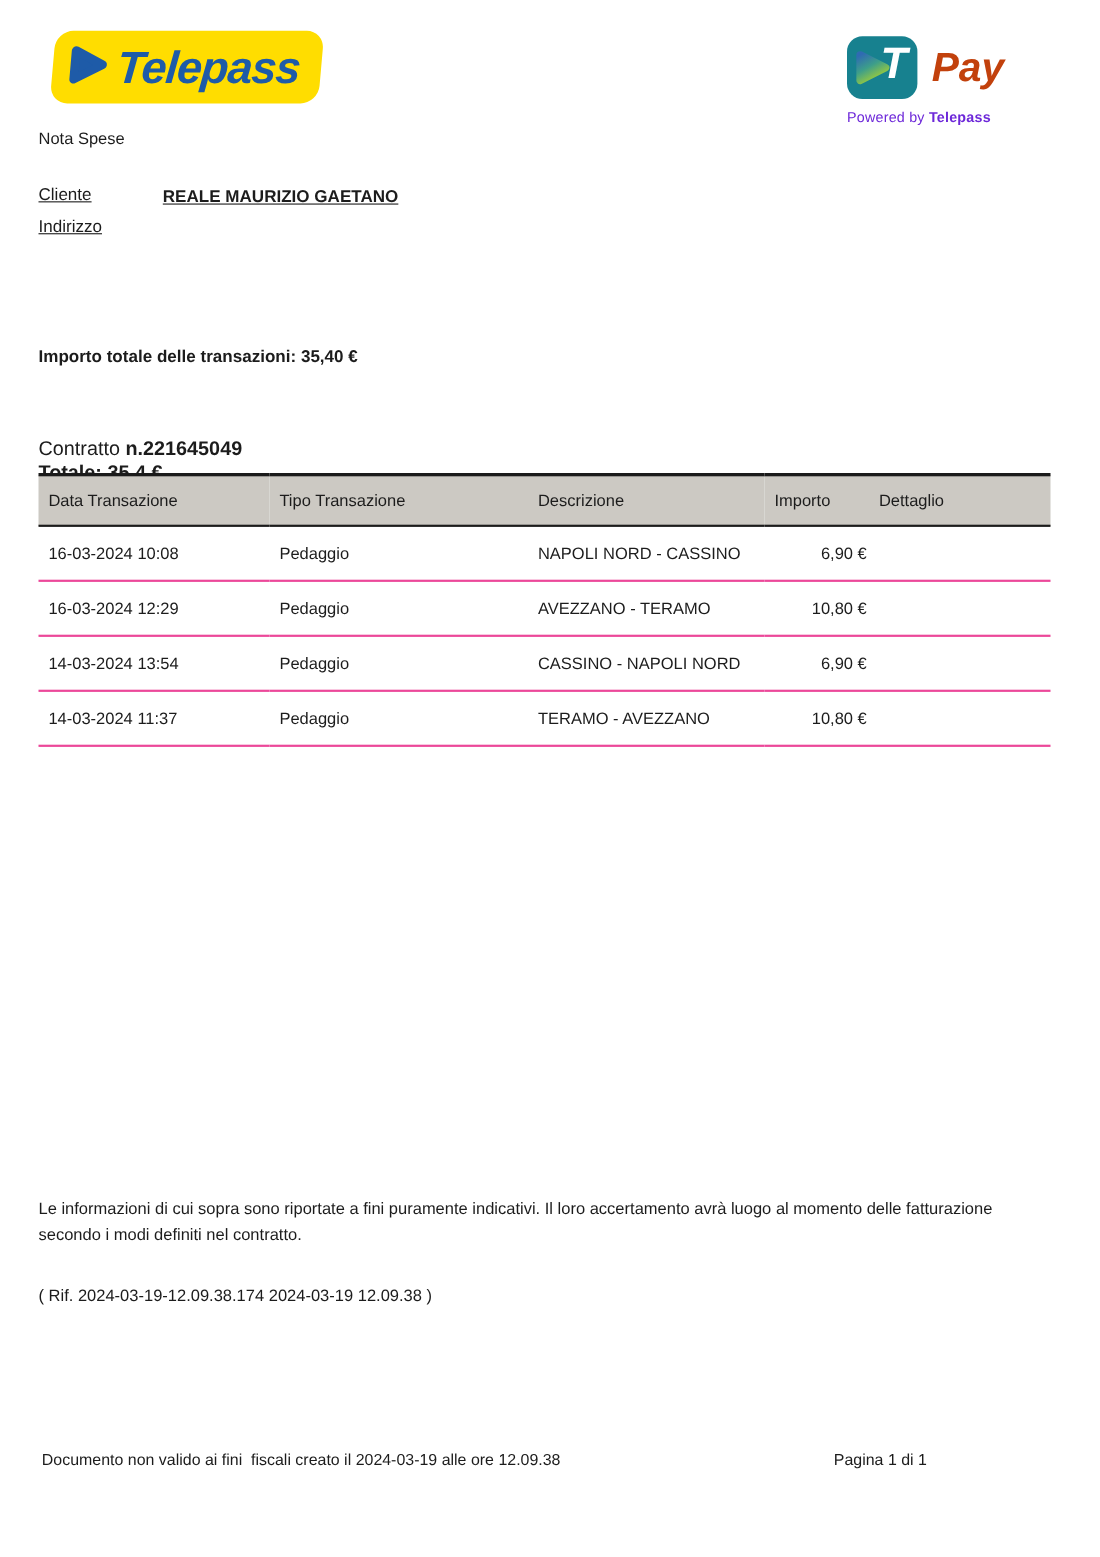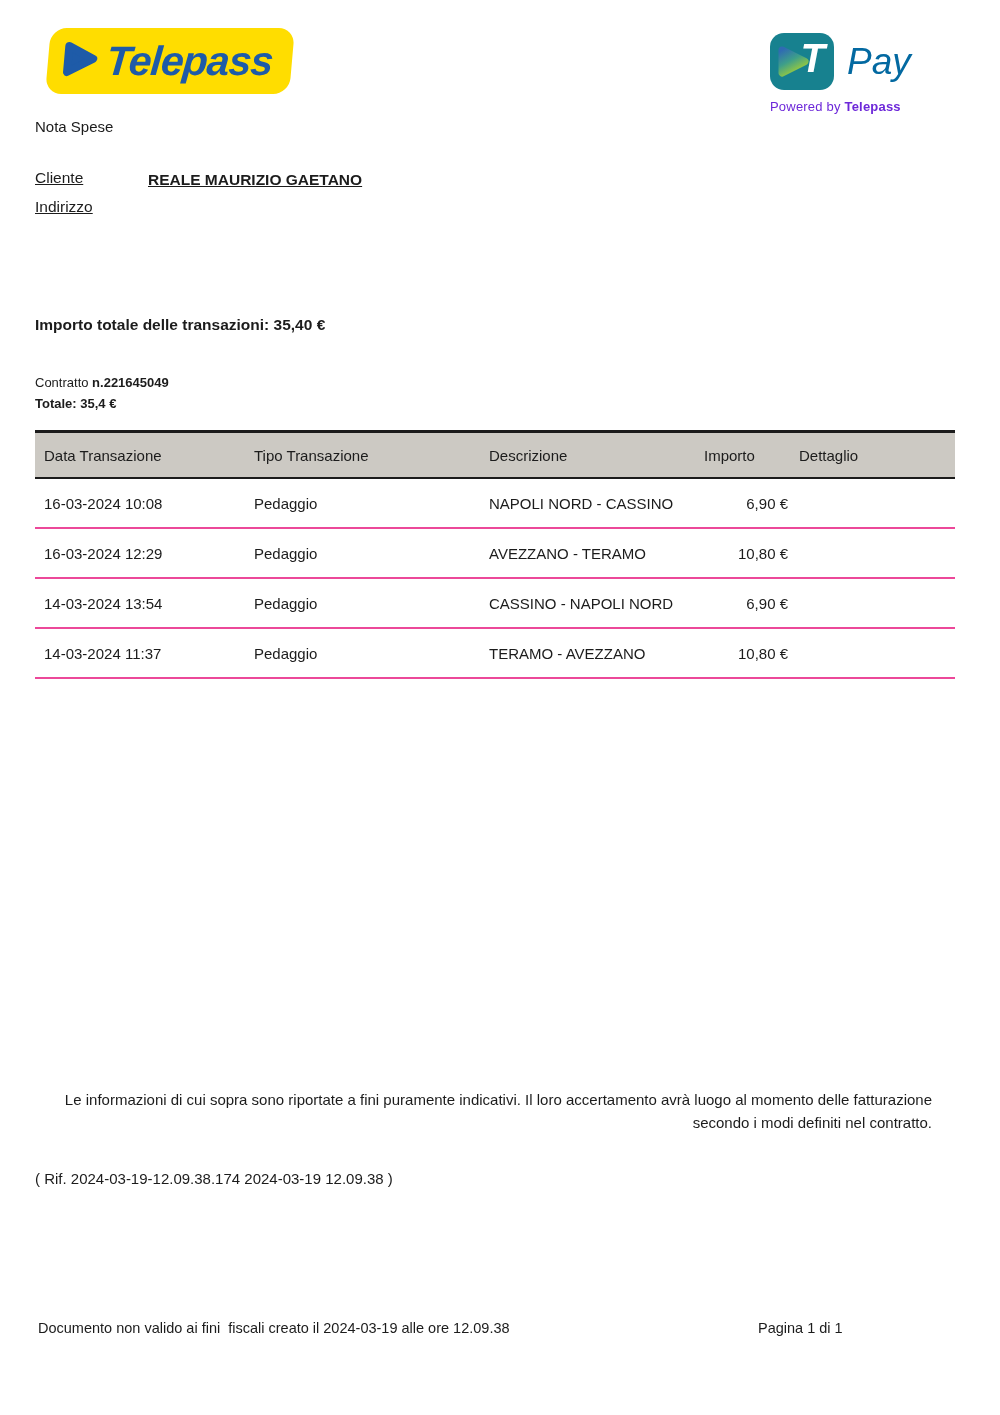--- a/index.html
+++ b/index.html
@@ -25,38 +25,38 @@
   .tpay-row { display:flex; align-items:center; gap:13px; }
   .tpay-square {
     width:64px; height:57px; background:#17818F; border-radius:14px; position:relative;
   }
   .tpay-square svg { position:absolute; left:5px; top:9px; }
   .tpay-t {
     position:absolute; right:9px; top:5px; color:#ffffff; font-weight:bold;
     font-style:italic; font-size:40px; line-height:1;
   }
   .tpay-pay {
-    color:#0369a1; font-weight:normal; font-style:italic; font-size:37px; line-height:1;
+    color:#c2410c; font-weight:bold; font-style:italic; font-size:37px; line-height:1;
   }
   .powered {
     margin-top:9px; font-size:13px; color:#6d28d9; letter-spacing:0.2px;
   }
   .powered b { font-weight:bold; }
 
   
   .doc-title { position:absolute; left:35px; top:118px; font-size:15px; }
 
   .info { position:absolute; left:35px; top:169px; font-size:15.5px; }
   .info-row { display:flex; margin-bottom:7px;text-decoration:underline; }
   .info-label { width:113px; flex:0 0 113px; }
   .info-value { font-weight:bold; line-height:22px; }
 
   .total-line { position:absolute; left:35px; top:316px; font-size:15.5px; font-weight:bold; }
 
-  .contract { position:absolute; left:35px; top:372px; font-size:13px; line-height:21px; }
+  .contract { position:absolute; left:35px; top:398px; font-size:18px; line-height:21px; }
   .contract b { font-weight:bold; }
 
   
   table.tx {
     position:absolute; left:35px; top:430px; width:920px;
     border-collapse:collapse; table-layout:fixed; font-size:15px;
   }
   table.tx col.c-date { width:210px; }
   table.tx col.c-type { width:235px; }
   table.tx col.c-desc { width:215px; }
@@ -66,21 +66,21 @@
     background:#CCC9C3; border-top:3px solid #1b1b1b; border-bottom:2px solid #1b1b1b;
     height:44px; font-weight:normal; text-align:left; padding:0 0 0 9px;
   }
   table.tx td {
     border-bottom:2px solid #ec4899; height:48px; padding:0 0 0 9px;
     background:#ffffff; overflow:hidden; white-space:nowrap;
   }
   table.tx td.amount { text-align:right; padding:0 2px 0 0; }
 
   
-  .disclaimer { position:absolute; left:35px; top:1088px; width:897px; font-size:15px; line-height:23px;text-align:right; }
+  .disclaimer { position:absolute; left:35px; top:1088px; width:897px; font-size:15px; line-height:23px; }
   .reference  { position:absolute; left:35px; top:1170px; font-size:15px; }
   .bottom-line{ position:absolute; left:38px; top:1320px; font-size:14.5px; white-space:pre-wrap; }
   .page-number{ position:absolute; left:758px; top:1320px; font-size:14.5px; }
 </style>
 </head>
 <body>
 
 <div class="page">
 
   <div class="brand-telepass">

